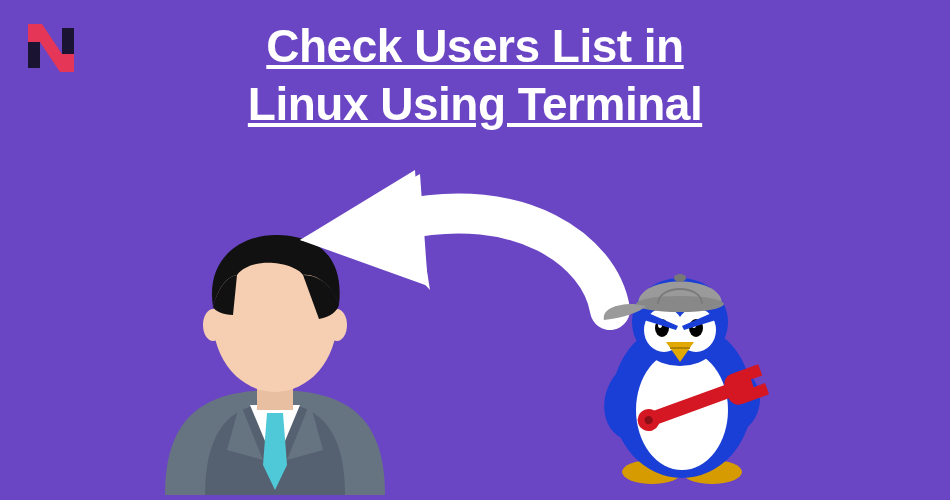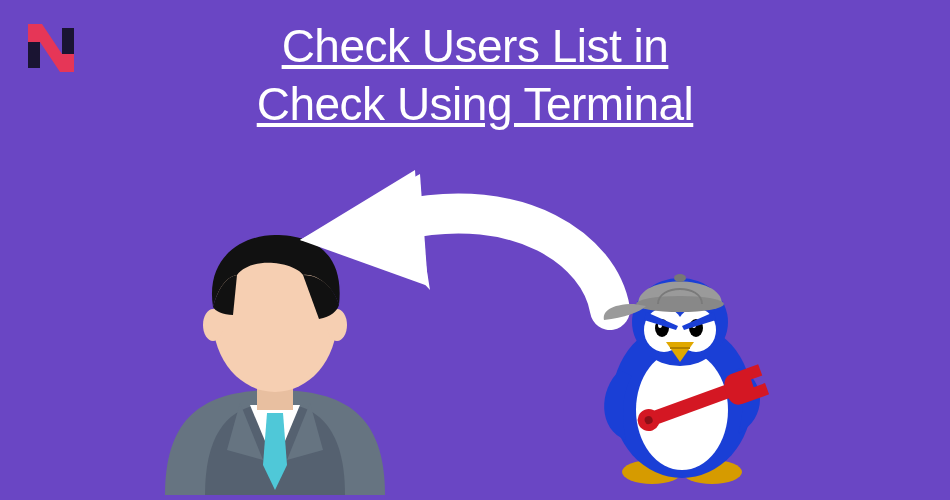--- a/index.html
+++ b/index.html
@@ -16,21 +16,21 @@
     top: 18px;
     left: 22px;
   }
   .title {
     position: absolute;
     top: 18px;
     left: 0;
     right: 0;
     text-align: center;
     font-size: 46px;
-    font-weight: 400;
+    font-weight: 700;
     color: #ffffff;
     text-decoration: underline;
     line-height: 1.25;
     letter-spacing: -0.5px;
   }
   .person {
     position: absolute;
     left: 145px;
     top: 215px;
   }
@@ -53,21 +53,21 @@
     <rect x="6" y="6" width="12" height="44" fill="#1a1432"></rect>
     <rect x="40" y="10" width="12" height="44" fill="#1a1432"></rect>
     <polygon points="6,6 20,6 52,54 38,54" fill="#e63657"></polygon>
     <rect x="6" y="6" width="12" height="18" fill="#e63657"></rect>
     <rect x="40" y="36" width="12" height="18" fill="#e63657"></rect>
   </svg>
 </div>
 
 <div class="title">
   <span>Check Users List in</span><br>
-  <span>Check Using Terminal</span>
+  <span>Linux Using Terminal</span>
 </div>
 
 <div class="person">
   <svg width="260" height="280" viewBox="0 0 260 280">
 
     <path d="M20 280 C 20 200 60 175 130 175 C 200 175 240 200 240 280 Z" fill="#667481"></path>
 
     <path d="M60 280 C 60 210 90 188 130 188 C 170 188 200 210 200 280 Z" fill="#556170"></path>
 
     <polygon points="105,190 130,250 155,190" fill="#ffffff"></polygon>

